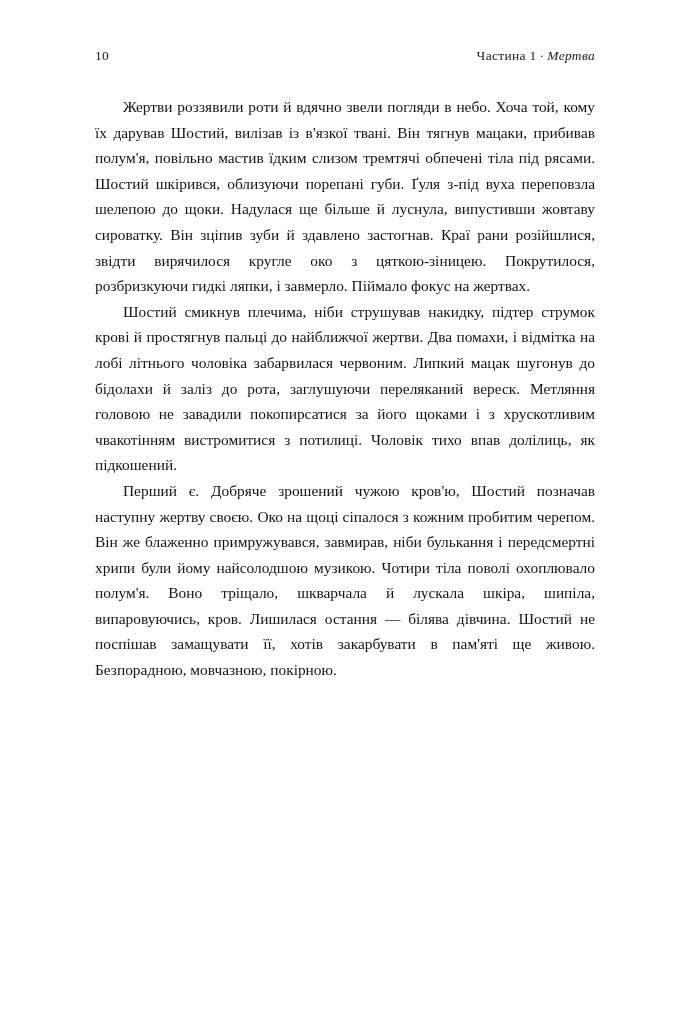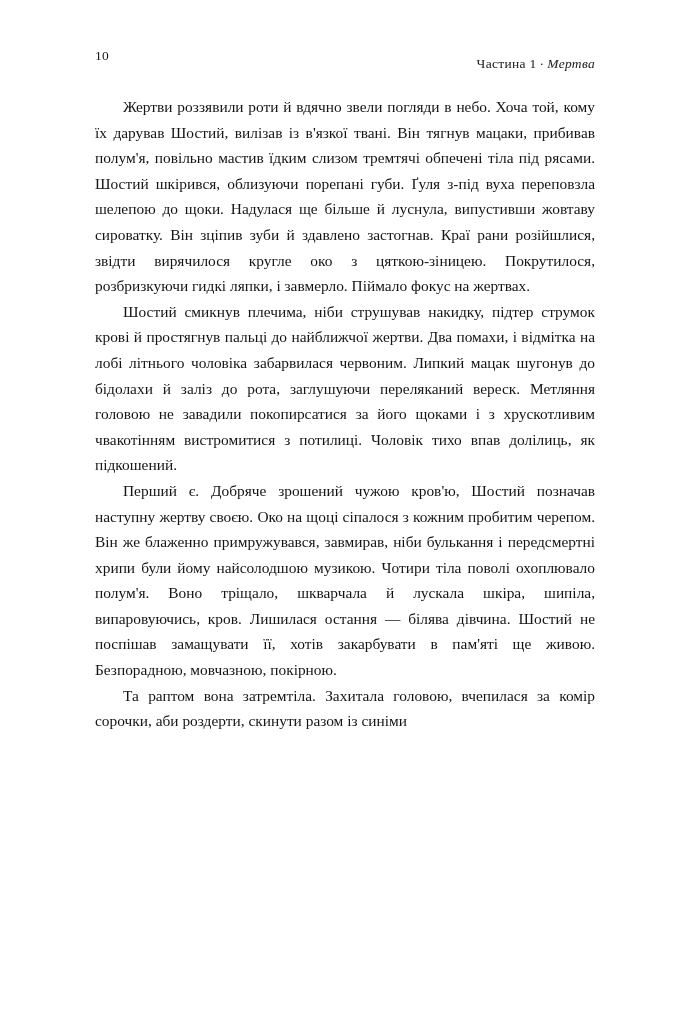--- a/index.html
+++ b/index.html
@@ -31,21 +31,21 @@
     left: 0;
     top: 0;
     font-family: "Liberation Serif", serif;
     font-size: 13.5px;
     color: #1a1a1a;
     letter-spacing: 0.2px;
   }
   .head-title {
     position: absolute;
     right: 0;
-    top: 8px;
+    top: 0;
     font-family: "Liberation Serif", serif;
     font-size: 13.5px;
     color: #1a1a1a;
     letter-spacing: 0.3px;
   }
   .head-title .sep {
     padding: 0 3px;
   }
   .head-title .chapter-name {
     font-style: italic;
@@ -72,16 +72,15 @@
     <div class="folio">10</div>
     <div class="head-title">
       <span>Частина 1</span><span class="sep">·</span><span class="chapter-name">Мертва</span>
     </div>
   </div>
 
   <div class="body-text">
     <p>Жертви роззявили роти й вдячно звели погляди в небо. Хоча той, кому їх дарував Шостий, вилізав із в'язкої твані. Він тягнув мацаки, прибивав полум'я, повільно мастив їдким слизом тремтячі обпечені тіла під рясами. Шостий шкірився, облизуючи порепані губи. Ґуля з-під вуха переповзла шелепою до щоки. Надулася ще більше й луснула, випустивши жовтаву сироватку. Він зціпив зуби й здавлено застогнав. Краї рани розійшлися, звідти вирячилося кругле око з цяткою-зіницею. Покрутилося, розбризкуючи гидкі ляпки, і завмерло. Піймало фокус на жертвах.</p>
     <p>Шостий смикнув плечима, ніби струшував накидку, підтер струмок крові й простягнув пальці до найближчої жертви. Два помахи, і відмітка на лобі літнього чоловіка забарвилася червоним. Липкий мацак шугонув до бідолахи й заліз до рота, заглушуючи переляканий вереск. Метляння головою не завадили покопирсатися за його щоками і з хрускотливим чвакотінням вистромитися з потилиці. Чоловік тихо впав долілиць, як підкошений.</p>
     <p>Перший є. Добряче зрошений чужою кров'ю, Шостий позначав наступну жертву своєю. Око на щоці сіпалося з кожним пробитим черепом. Він же блаженно примружувався, завмирав, ніби булькання і передсмертні хрипи були йому найсолодшою музикою. Чотири тіла поволі охоплювало полум'я. Воно тріщало, шкварчала й лускала шкіра, шипіла, випаровуючись, кров. Лишилася остання — білява дівчина. Шостий не поспішав замащувати її, хотів закарбувати в пам'яті ще живою. Безпорадною, мовчазною, покірною.</p>
-    <p>Та раптом вона затремтіла. Захитала головою, вчепилася за комір сорочки, аби роздерти, скинути разом із синіми</p>
   </div>
 
 </div>
 
 </body></html>

